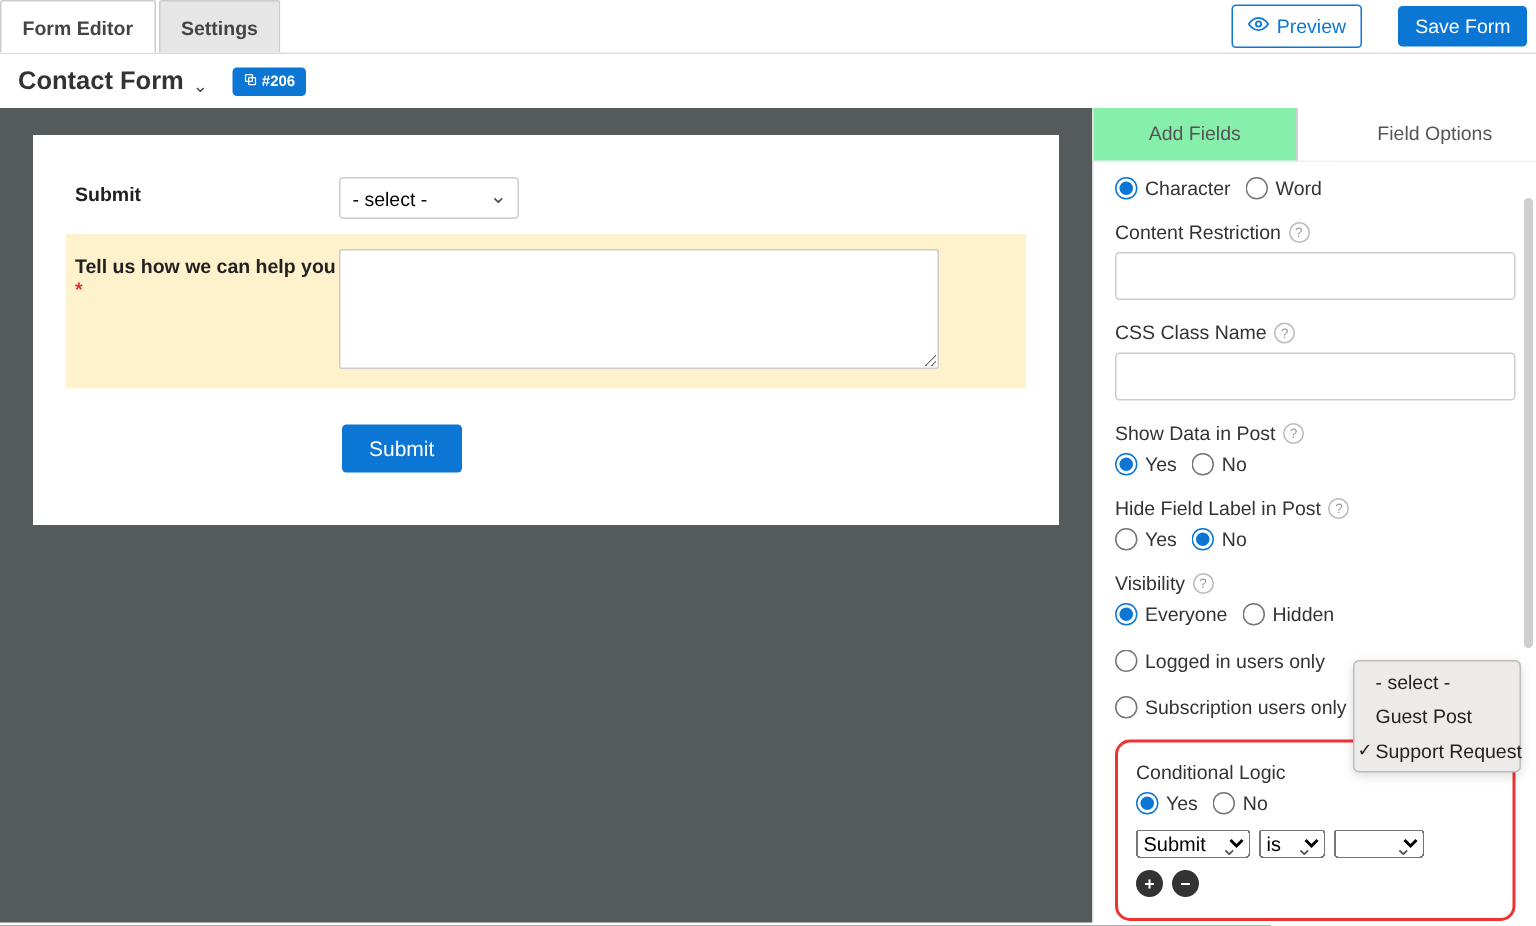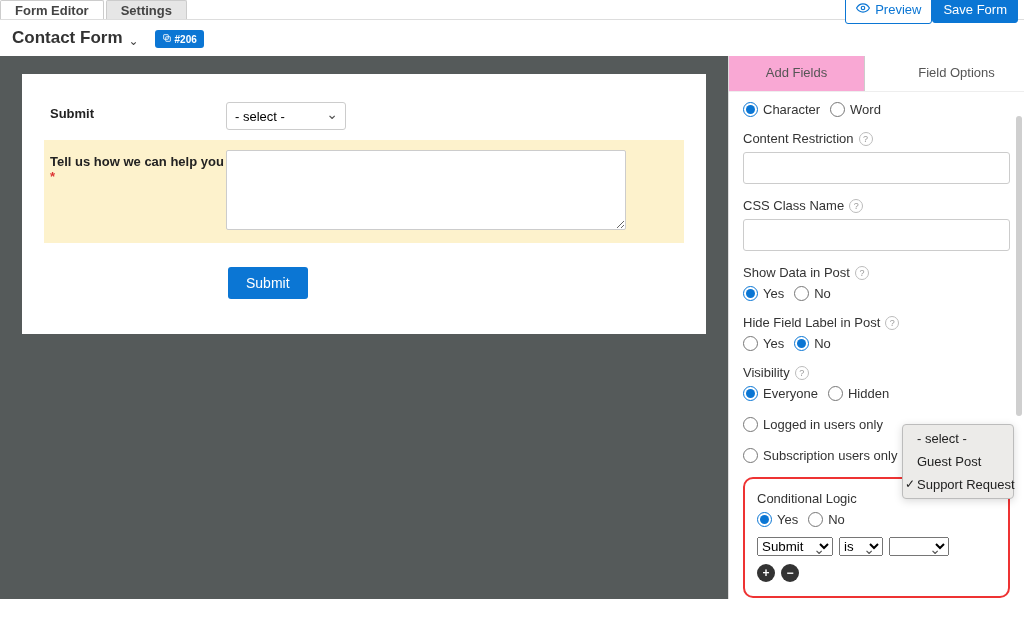--- a/index.html
+++ b/index.html
@@ -1,25 +1,25 @@
 <!DOCTYPE html>
 <html><head>
 <meta charset="utf-8">
 <style>
 * { box-sizing: border-box; margin: 0; padding: 0; }
 body { font-family: -apple-system, BlinkMacSystemFont, "Segoe UI", Arial, sans-serif; font-size: 13px; color: #333; background: #fff; width: 1024px; height: 617px; overflow: hidden; }
 
 
-.topbar { display: flex; align-items: center; height: 20px; border-bottom: 1px solid #ddd; padding: 0 6px 0 0; }
+.topbar { display: flex; align-items: center; height: 36px; border-bottom: 1px solid #ddd; padding: 0 6px 0 0; }
 .tabs { display: flex; height: 100%; }
 .tab { padding: 0 14px; display: flex; align-items: center; font-weight: 600; font-size: 13px; border: 1px solid #ccc; border-bottom: none; background: #e6e6e6; cursor: pointer; margin-right: 2px; border-radius: 2px 2px 0 0; color: #444; }
 .tab.active { background: #fff; border-top: 1px solid #ccc; }
 .topbar-spacer { flex: 1; }
 .btn { display: inline-flex; align-items: center; gap: 5px; padding: 5px 10px; border-radius: 3px; font-size: 13px; cursor: pointer; font-weight: 500; border: 1px solid; }
-.btn-outline { background: #fff; border-color: #0b76d4; color: #0b76d4; margin-right: 0; }
+.btn-outline { background: #fff; border-color: #0b76d4; color: #0b76d4; margin-right: 24px; }
 .btn-primary { background: #0b76d4; border-color: #0b76d4; color: #fff; }
 
 
 .titlebar { display: flex; align-items: flex-end; padding: 8px 12px; }
 .form-title { font-weight: 700; font-size: 17px; margin-right: 6px; }
 .chev { font-size: 12px; color: #444; margin-right: 16px; }
 .badge { background: #0b76d4; color: #fff; font-size: 10px; font-weight: 700; padding: 3px 7px; border-radius: 3px; display: inline-flex; align-items: center; gap: 3px; }
 
 
 .content { display: flex; height: calc(617px - 36px - 38px); }
@@ -34,21 +34,21 @@
 .select-wrap { position: relative; display: inline-block; }
 .select-wrap::after { content: "⌄"; position: absolute; right: 8px; top: 4px; font-size: 14px; color: #555; pointer-events: none; }
 textarea.ctrl { width: 400px; height: 80px; border: 1px solid #ccc; border-radius: 2px; padding: 6px; font-family: inherit; font-size: 13px; resize: both; }
 .submit-row { padding: 24px 0 0 184px; }
 .submit-btn { background: #0b76d4; color: #fff; border: none; border-radius: 3px; padding: 8px 18px; font-size: 14px; font-weight: 500; cursor: pointer; }
 
 
 .right { width: 296px; border-left: 1px solid #ddd; display: flex; flex-direction: column; position: relative; }
 .right-tabs { display: flex; height: 36px; border-bottom: 1px solid #eee; }
 .right-tab { flex: 1; text-align: center; padding: 9px 0; font-size: 13px; cursor: pointer; color: #555; }
-.right-tab.inactive { background: #f9a8d4; border-right: 1px solid #ccc; }
+.right-tab.inactive { background: #86efac; border-right: 1px solid #ccc; }
 .right-tab.active { background: #fff; font-weight: 400; margin-left: 24px; }
 .right-scroll { flex: 1; overflow-y: auto; padding: 10px 14px 12px; position: relative; }
 .scrollbar-fake { position: absolute; right: 2px; top: 60px; width: 6px; height: 300px; background: #cfcfcf; border-radius: 3px; }
 .opt-group { margin-bottom: 14px; }
 .opt-label { font-size: 13px; color: #333; margin-bottom: 6px; display: flex; align-items: center; gap: 5px; }
 .help-ic { width: 14px; height: 14px; display: inline-flex; align-items: center; justify-content: center; border: 1px solid #bbb; border-radius: 50%; font-size: 9px; color: #999; }
 .radio-row { display: flex; flex-wrap: wrap; gap: 16px 10px; align-items: center; }
 .rd { display: inline-flex; align-items: center; gap: 5px; font-size: 13px; cursor: pointer; }
 .rd input { accent-color: #0b76d4; width: 15px; height: 15px; cursor: pointer; }
 .text-input { width: 100%; height: 32px; border: 1px solid #ccc; border-radius: 3px; padding: 0 8px; font-size: 13px; }

